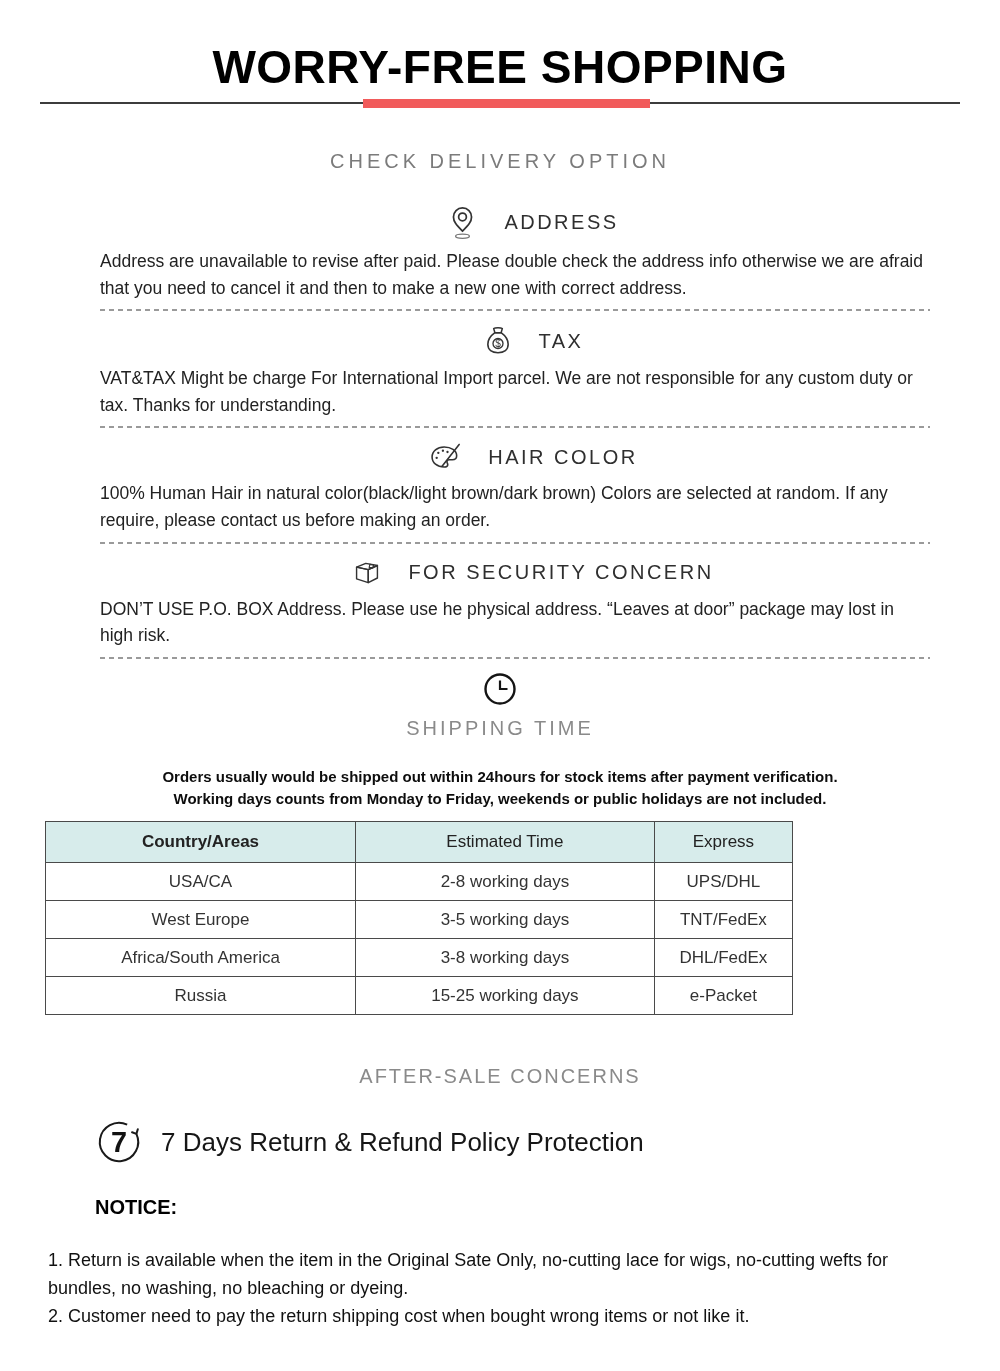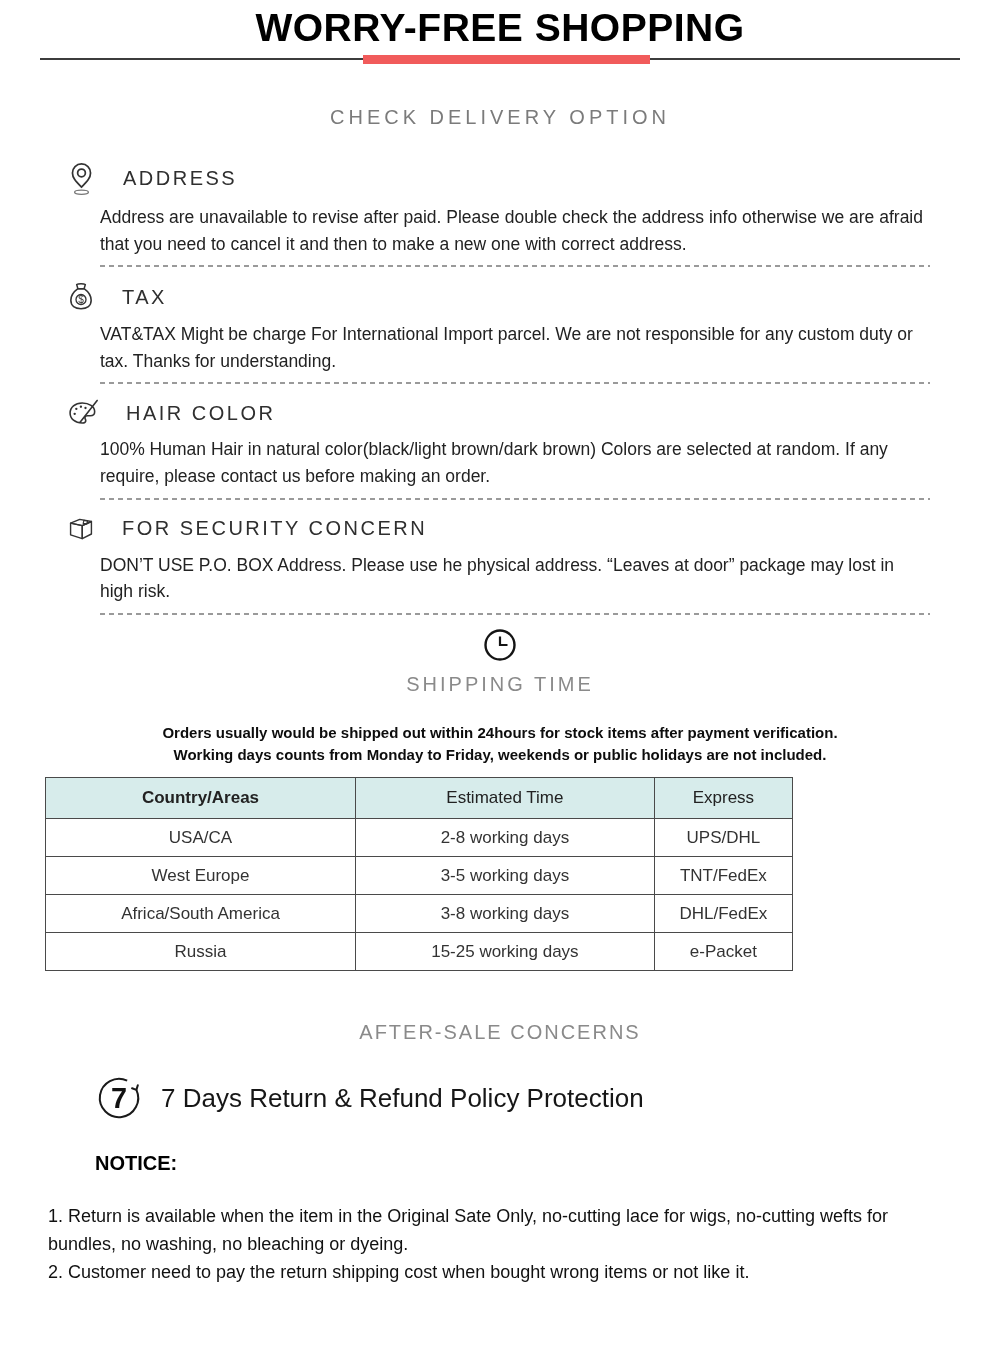--- a/index.html
+++ b/index.html
@@ -4,41 +4,41 @@
 <style>
   html,body{margin:0;padding:0;}
   body{
     width:1000px;height:1371px;background:#ffffff;overflow:hidden;
     font-family:"Liberation Sans","DejaVu Sans",sans-serif;color:#222;
     position:relative;
   }
   :root{--accent:#f15b5b;--table-head-bg:#d7eceb;}
 
   .page-title{
-    padding-top:6px;text-align:center;font-size:39px;font-weight:800;
+    padding-top:40px;text-align:center;font-size:46px;font-weight:800;
     letter-spacing:.5px;color:#000;
   }
   .title-underline{
     position:relative;margin:8px 40px 0 40px;border-top:2px solid #3c3c3c;height:0;
   }
   .accent-bar{
     position:absolute;top:-5px;left:323px;width:287px;height:9px;
     background:var(--accent);
   }
 
   .subhead{
     text-align:center;color:#7b7b7b;font-size:20px;letter-spacing:4px;
     font-weight:400;
   }
   .subhead.check{margin-top:46px;}
   .subhead.shiptime{margin-top:4px;letter-spacing:3px;color:#8a8a8a;}
   .subhead.aftersale{margin-top:50px;letter-spacing:2px;color:#8a8a8a;}
 
   .sect-head{
-    display:flex;align-items:center;gap:26px;margin-left:66px;
+    display:flex;align-items:center;gap:26px;margin-left:66px;justify-content:center;
   }
   .sect-head .hd{
     font-size:20px;letter-spacing:2.5px;color:#2f2f2f;font-weight:400;
   }
   .mt-first{margin-top:32px;}
   .mt-sect{margin-top:14px;}
   .sect-body{
     margin:8px 75px 0 100px;font-size:17.5px;line-height:1.52;color:#222;
   }
   .dashes{

